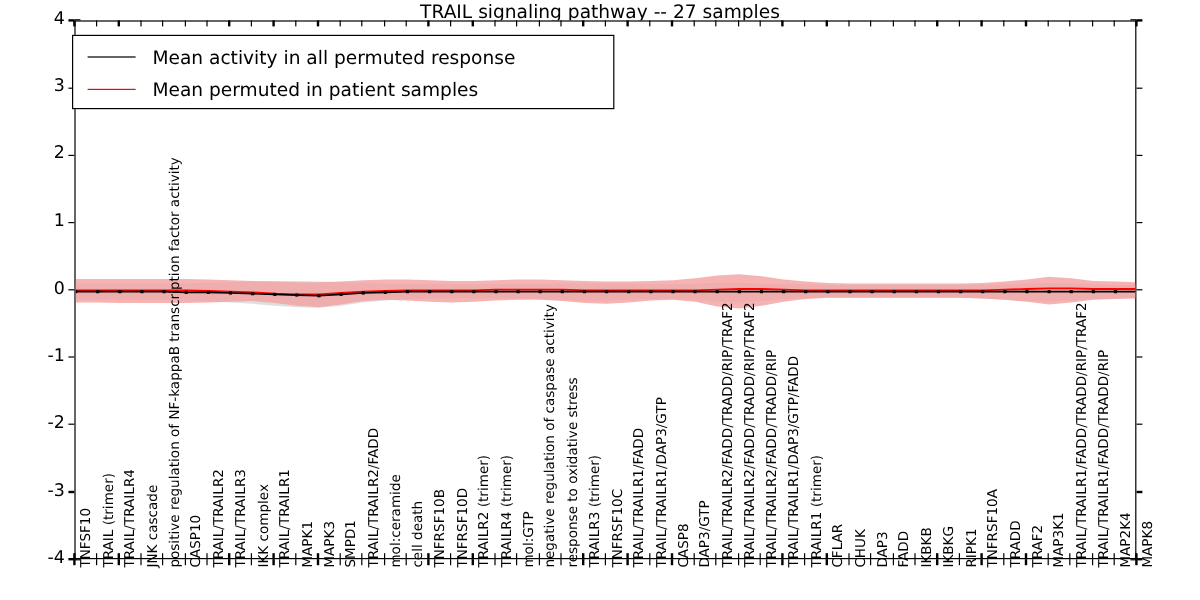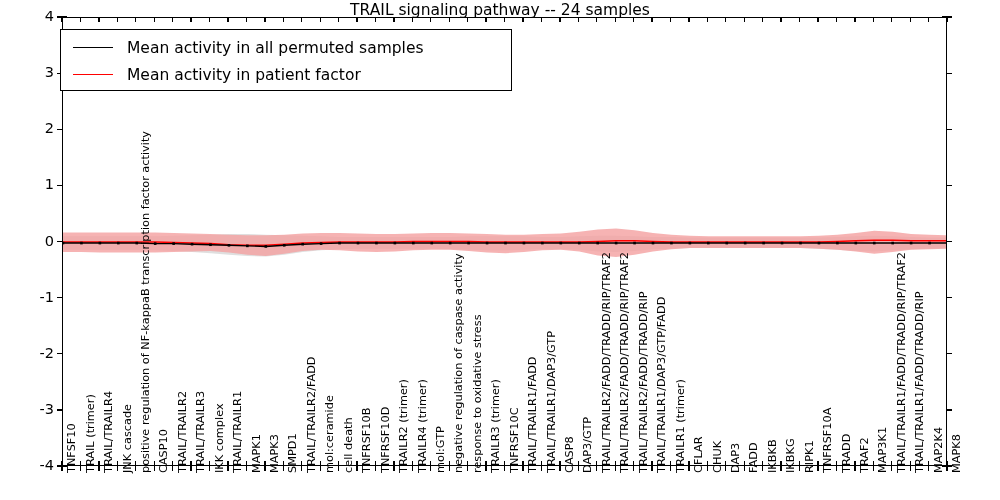--- a/index.html
+++ b/index.html
@@ -47,21 +47,21 @@
   .legend-row{display:flex;align-items:center;height:27px;}
   .legend-swatch{width:40px;height:0;border-top:1.6px solid #000;margin:0 14px 0 6px;flex:0 0 auto;}
   .legend-swatch.red{border-top-color:#ff0000;}
   .legend-text{font-size:15.5px;color:#000;white-space:nowrap;}
 </style>
 </head>
 <body>
 
 <div id="fig">
 
-  <div id="chart-title">TRAIL signaling pathway -- 24 samples</div>
+  <div id="chart-title">TRAIL signaling pathway -- 27 samples</div>
 
   <div id="yticks">
       <div class="ytick-label" style="left: 0px; width: 54px; top: 458px;">-4</div>
       <div class="ytick-mark" style="left: 57px; top: 465.4px; position: absolute;"></div>
       <div style="position: absolute; width: 5px; height: 1.3px; background: rgb(0, 0, 0); left: 62px; top: 465.4px;"></div>
       <div style="position: absolute; width: 5px; height: 1.3px; background: rgb(0, 0, 0); left: 947px; top: 465.4px;"></div>
       <div style="position: absolute; width: 5px; height: 1.3px; background: rgb(0, 0, 0); left: 942px; top: 465.4px;"></div>
       <div class="ytick-label" style="left: 0px; width: 54px; top: 401.875px;">-3</div>
       <div class="ytick-mark" style="left: 57px; top: 409.275px; position: absolute;"></div>
       <div style="position: absolute; width: 5px; height: 1.3px; background: rgb(0, 0, 0); left: 62px; top: 409.275px;"></div>
@@ -358,21 +358,21 @@
       <div style="position: absolute; width: 1.3px; height: 5px; background: rgb(0, 0, 0); left: 946.4px; top: 466px;"></div>
       <div style="position: absolute; width: 1.3px; height: 5px; background: rgb(0, 0, 0); left: 946.4px; top: 461px;"></div>
       <div style="position: absolute; width: 1.3px; height: 5px; background: rgb(0, 0, 0); left: 946.4px; top: 17px;"></div>
       <div class="xtick-label" style="left: 951.2px; top: 473px;">MAPK8</div>
     </div>
 
 
   <div id="legend">
     <div class="legend-row">
       <span class="legend-swatch"></span>
-      <span class="legend-text">Mean activity in all permuted samples</span>
+      <span class="legend-text">Mean activity in all permuted response</span>
     </div>
     <div class="legend-row">
       <span class="legend-swatch red"></span>
-      <span class="legend-text">Mean activity in patient factor</span>
+      <span class="legend-text">Mean permuted in patient samples</span>
     </div>
   </div>
 
 </div>
 
 </body></html>

